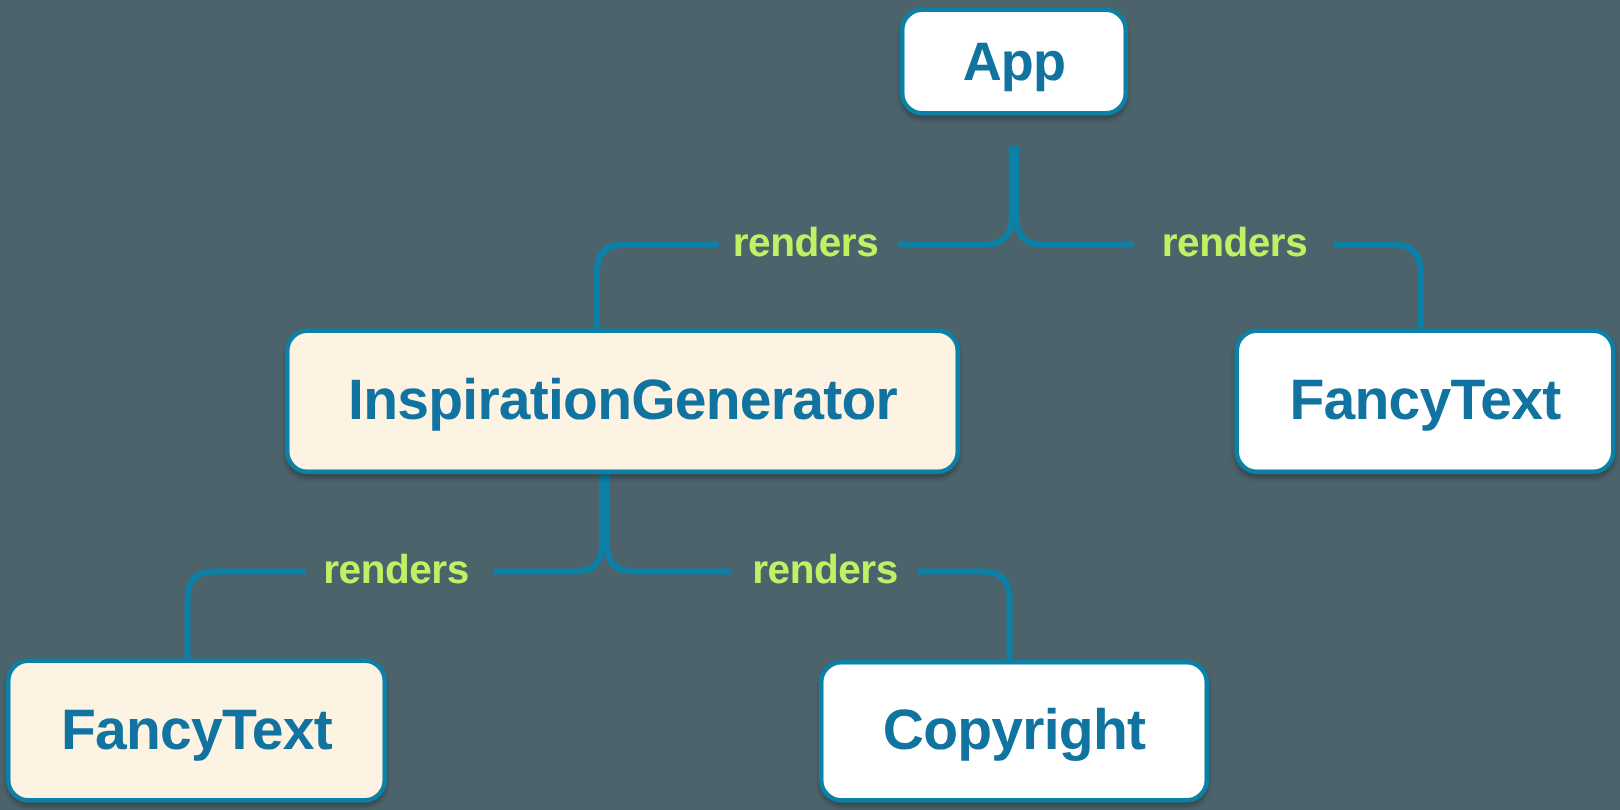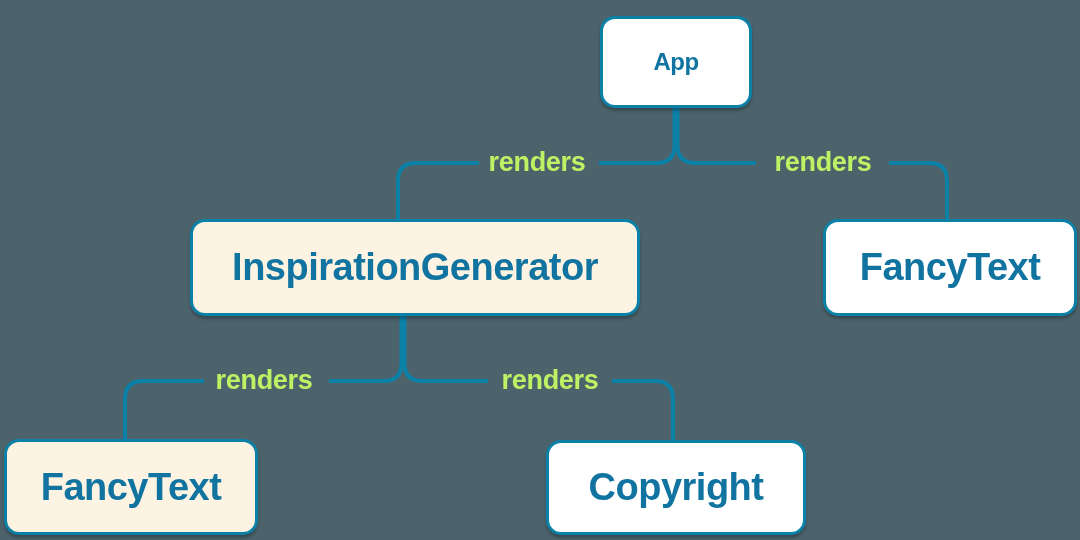--- a/index.html
+++ b/index.html
@@ -36,21 +36,21 @@
     display: flex;
     align-items: center;
     justify-content: center;
     font-weight: 700;
     font-size: 38px;
     letter-spacing: -0.5px;
     color: #11739f;
     box-shadow: 0 3px 3px rgba(0,0,0,0.25);
   }
   .node.cream { background: #fcf3e2; text-align: right; }
-  .node-app        { left: 600px; top: 16px;   width: 152px; height: 92px; font-size: 24px; }
+  .node-app        { left: 600px; top: 5px;   width: 152px; height: 72px; font-size: 36px; }
   .node-ig         { left: 190px; top: 219px; width: 450px; height: 97px; }
   .node-ft-right   { left: 823px; top: 219px; width: 254px; height: 97px; }
   .node-ft-left    { left: 4px;   top: 439px; width: 254px; height: 96px; }
   .node-copyright  { left: 546px; top: 440px; width: 260px; height: 95px; }
   .edge-label {
     position: absolute;
     transform: translate(-50%, -50%);
     font-size: 27px;
     font-weight: 700;
     letter-spacing: -0.3px;

